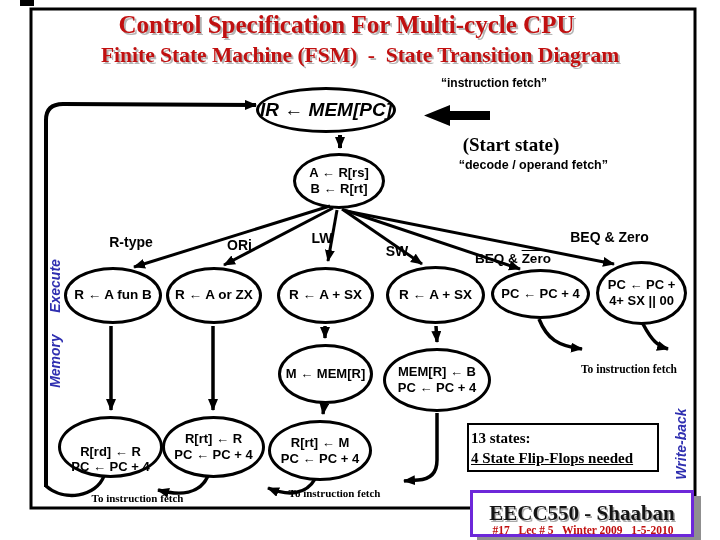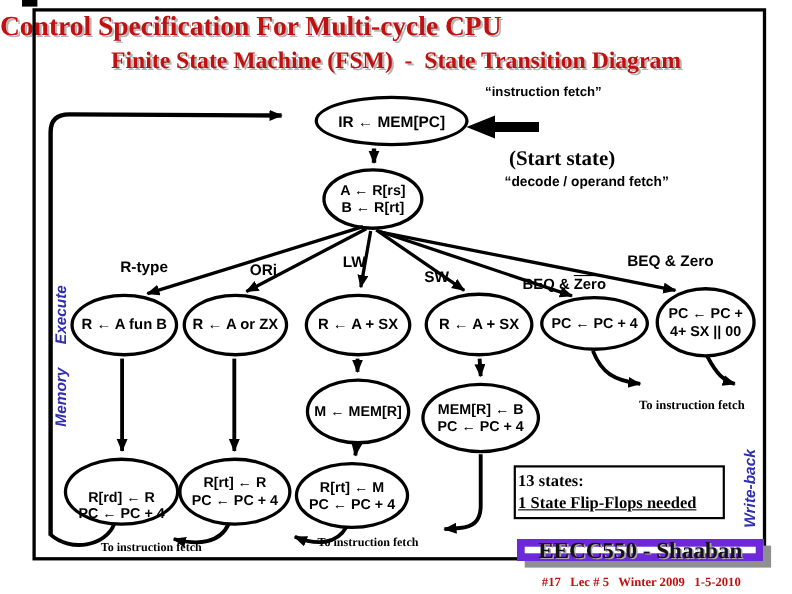--- a/index.html
+++ b/index.html
@@ -3,21 +3,21 @@
 <meta charset="utf-8">
 <style>
   :root { --c-red:#c11010; --c-blue:#2f2fb0; --c-shadow:#b5b5b5; }
   * { margin:0; padding:0; box-sizing:border-box; }
   body { width:720px; height:540px; background:#fff; overflow:hidden;
          font-family:"Liberation Sans", sans-serif; position:relative; }
   .slide { position:absolute; left:0; top:0; width:720px; height:540px; background:#fff; }
 
   .corner-mark { position:absolute; left:20px; top:0; width:14px; height:6px; background:#000; z-index:2; }
 
-  .title { position:absolute; left:0; top:11px; width:693px; text-align:left;
+  .title { position:absolute; left:0; top:11px; width:693px; text-align:center;
            font-family:"Liberation Serif", serif; font-weight:bold; font-size:25px;
            color:var(--c-red); text-shadow:2px 2px 0 var(--c-shadow); z-index:2; }
   .subtitle { position:absolute; left:0; top:43px; width:720px; text-align:center;
            font-family:"Liberation Serif", serif; font-weight:bold; font-size:21.5px;
            color:var(--c-red); text-shadow:2px 2px 0 var(--c-shadow); white-space:pre; z-index:2; }
 
   .state { position:absolute; background:#fff; border:3px solid #000; border-radius:50%;
            display:flex; flex-direction:column; align-items:center; justify-content:center;
            font-weight:bold; font-size:13.5px; line-height:1.2; text-align:center; z-index:2; }
 
@@ -28,22 +28,22 @@
   .ann { position:absolute; font-weight:bold; z-index:2; }
 
   .vlabel { position:absolute; color:var(--c-blue); font-style:italic; font-weight:bold;
             font-size:14px; text-align:center; transform:rotate(-90deg); z-index:2; white-space:nowrap; }
 
   .notebox { position:absolute; left:467px; top:423px; width:192px; height:49px;
              border:2px solid #000; background:#fff; z-index:2; padding:3px 0 0 2px;
              font-family:"Liberation Serif", serif; font-weight:bold; font-size:15px; line-height:1.35; }
   .notebox .u { text-decoration:underline; }
 
-  .eeccbox { position:absolute; left:470px; top:490px; width:224px; height:20px;
-             border:7px solid #6d28d9; background:#fff; box-shadow:7px 6px 0 #8f8f8f;
+  .eeccbox { position:absolute; left:470px; top:490px; width:224px; height:47px;
+             border:3px solid #6d28d9; background:#fff; box-shadow:7px 6px 0 #8f8f8f;
              display:flex; align-items:center; justify-content:center; z-index:4;
              font-family:"Liberation Serif", serif; font-weight:bold; font-size:21px;
              color:#141414; text-shadow:1.5px 1.5px 0 #a9a9a9; }
 
   .lecline { position:absolute; left:466px; top:524px; width:234px; text-align:center;
              font-family:"Liberation Serif", serif; font-weight:bold; font-size:11.5px;
              color:var(--c-red); white-space:pre; z-index:4; }
 
   .wires { position:absolute; left:0; top:0; z-index:3; pointer-events:none; }
 </style>
@@ -87,21 +87,21 @@
     <path d="M 437,413 L 437,460 Q 437,479 418,480 L 404,481" fill="none" stroke="#000" stroke-width="3.5" marker-end="url(#ah)"></path>
 
     <path d="M 104,476 C 96,497 64,502 46,486" fill="none" stroke="#000" stroke-width="3.5"></path>
     <path d="M 208,476 C 200,494 180,496 158,490" fill="none" stroke="#000" stroke-width="3.5" marker-end="url(#ah)"></path>
     <path d="M 315,479 C 306,495 288,496 268,488" fill="none" stroke="#000" stroke-width="3.5" marker-end="url(#ah)"></path>
 
     <path d="M 539,319 C 547,339 558,346 582,349" fill="none" stroke="#000" stroke-width="3.5" marker-end="url(#ah)"></path>
     <path d="M 643,324 C 652,341 658,346 668,349" fill="none" stroke="#000" stroke-width="3.5" marker-end="url(#ah)"></path>
   </svg>
 
-  <div class="state" style="left:286px;top:87px;width:140px;height:46px;font-size:14px;">
+  <div class="state" style="left:256px;top:87px;width:140px;height:46px;font-size:19px;font-style:italic;">
     <div>IR ← MEM[PC]</div>
   </div>
 
   <div class="state" style="left:293px;top:153px;width:92px;height:56px;font-size:13px;">
     <div>A ← R[rs]</div>
     <div>B ← R[rt]</div>
   </div>
 
   <div class="state" style="left:166px;top:267px;width:96px;height:57px;">
     <div>R ← A or ZX</div>
@@ -158,19 +158,19 @@
   <div class="ann ser" style="left:570px;top:363px;width:118px;font-size:11.5px;text-align:center;">To instruction fetch</div>
   <div class="ann ser" style="left:85px;top:492px;width:105px;font-size:11px;text-align:center;">To instruction fetch</div>
   <div class="ann ser" style="left:282px;top:487px;width:105px;font-size:11px;text-align:center;">To instruction fetch</div>
 
   <div class="vlabel" style="left:20px;top:278px;width:70px;">Execute</div>
   <div class="vlabel" style="left:20px;top:353px;width:70px;">Memory</div>
   <div class="vlabel" style="left:641px;top:436px;width:80px;">Write-back</div>
 
   <div class="notebox">
     <div>13 states:</div>
-    <div class="u">1 State Flip-Flops needed</div>
+    <div class="u">4 State Flip-Flops needed</div>
   </div>
 
   <div class="eeccbox">EECC550 - Shaaban</div>
   <div class="lecline">#17   Lec # 5   Winter 2009   1-5-2010</div>
 
 </div>
 
 </body></html>

